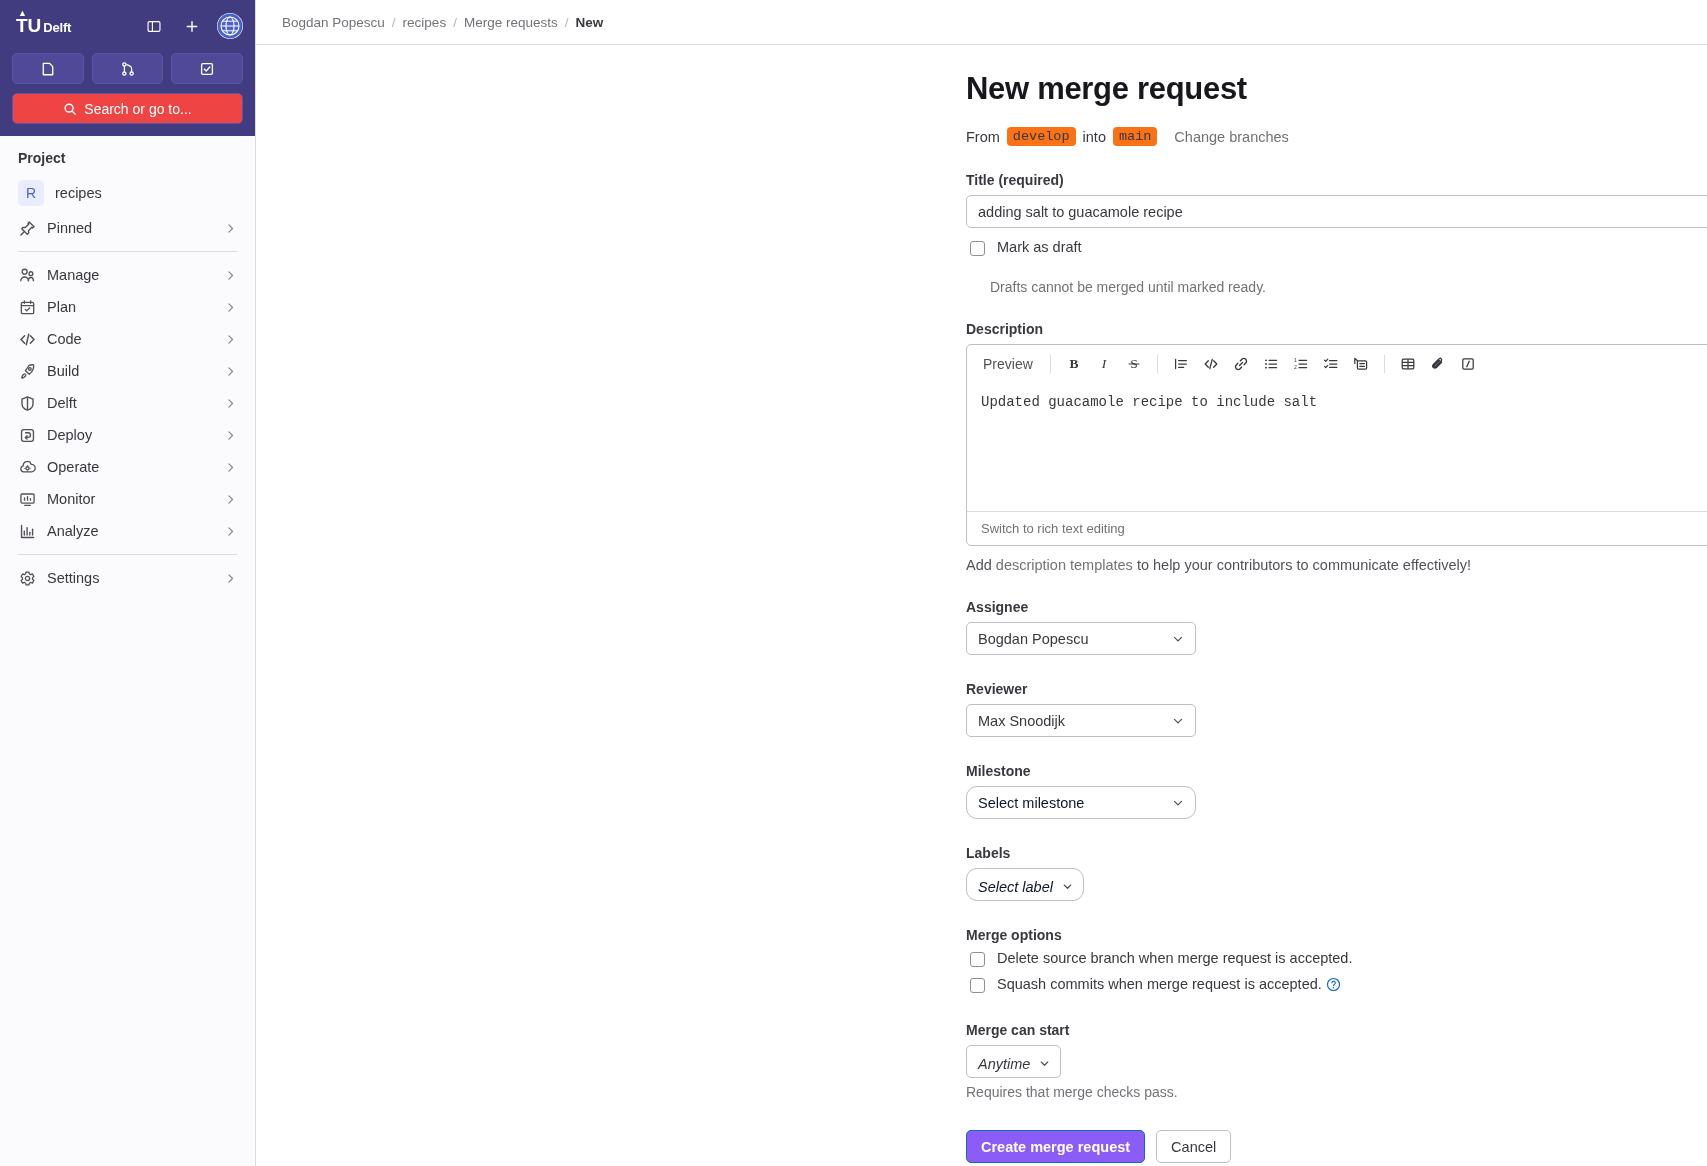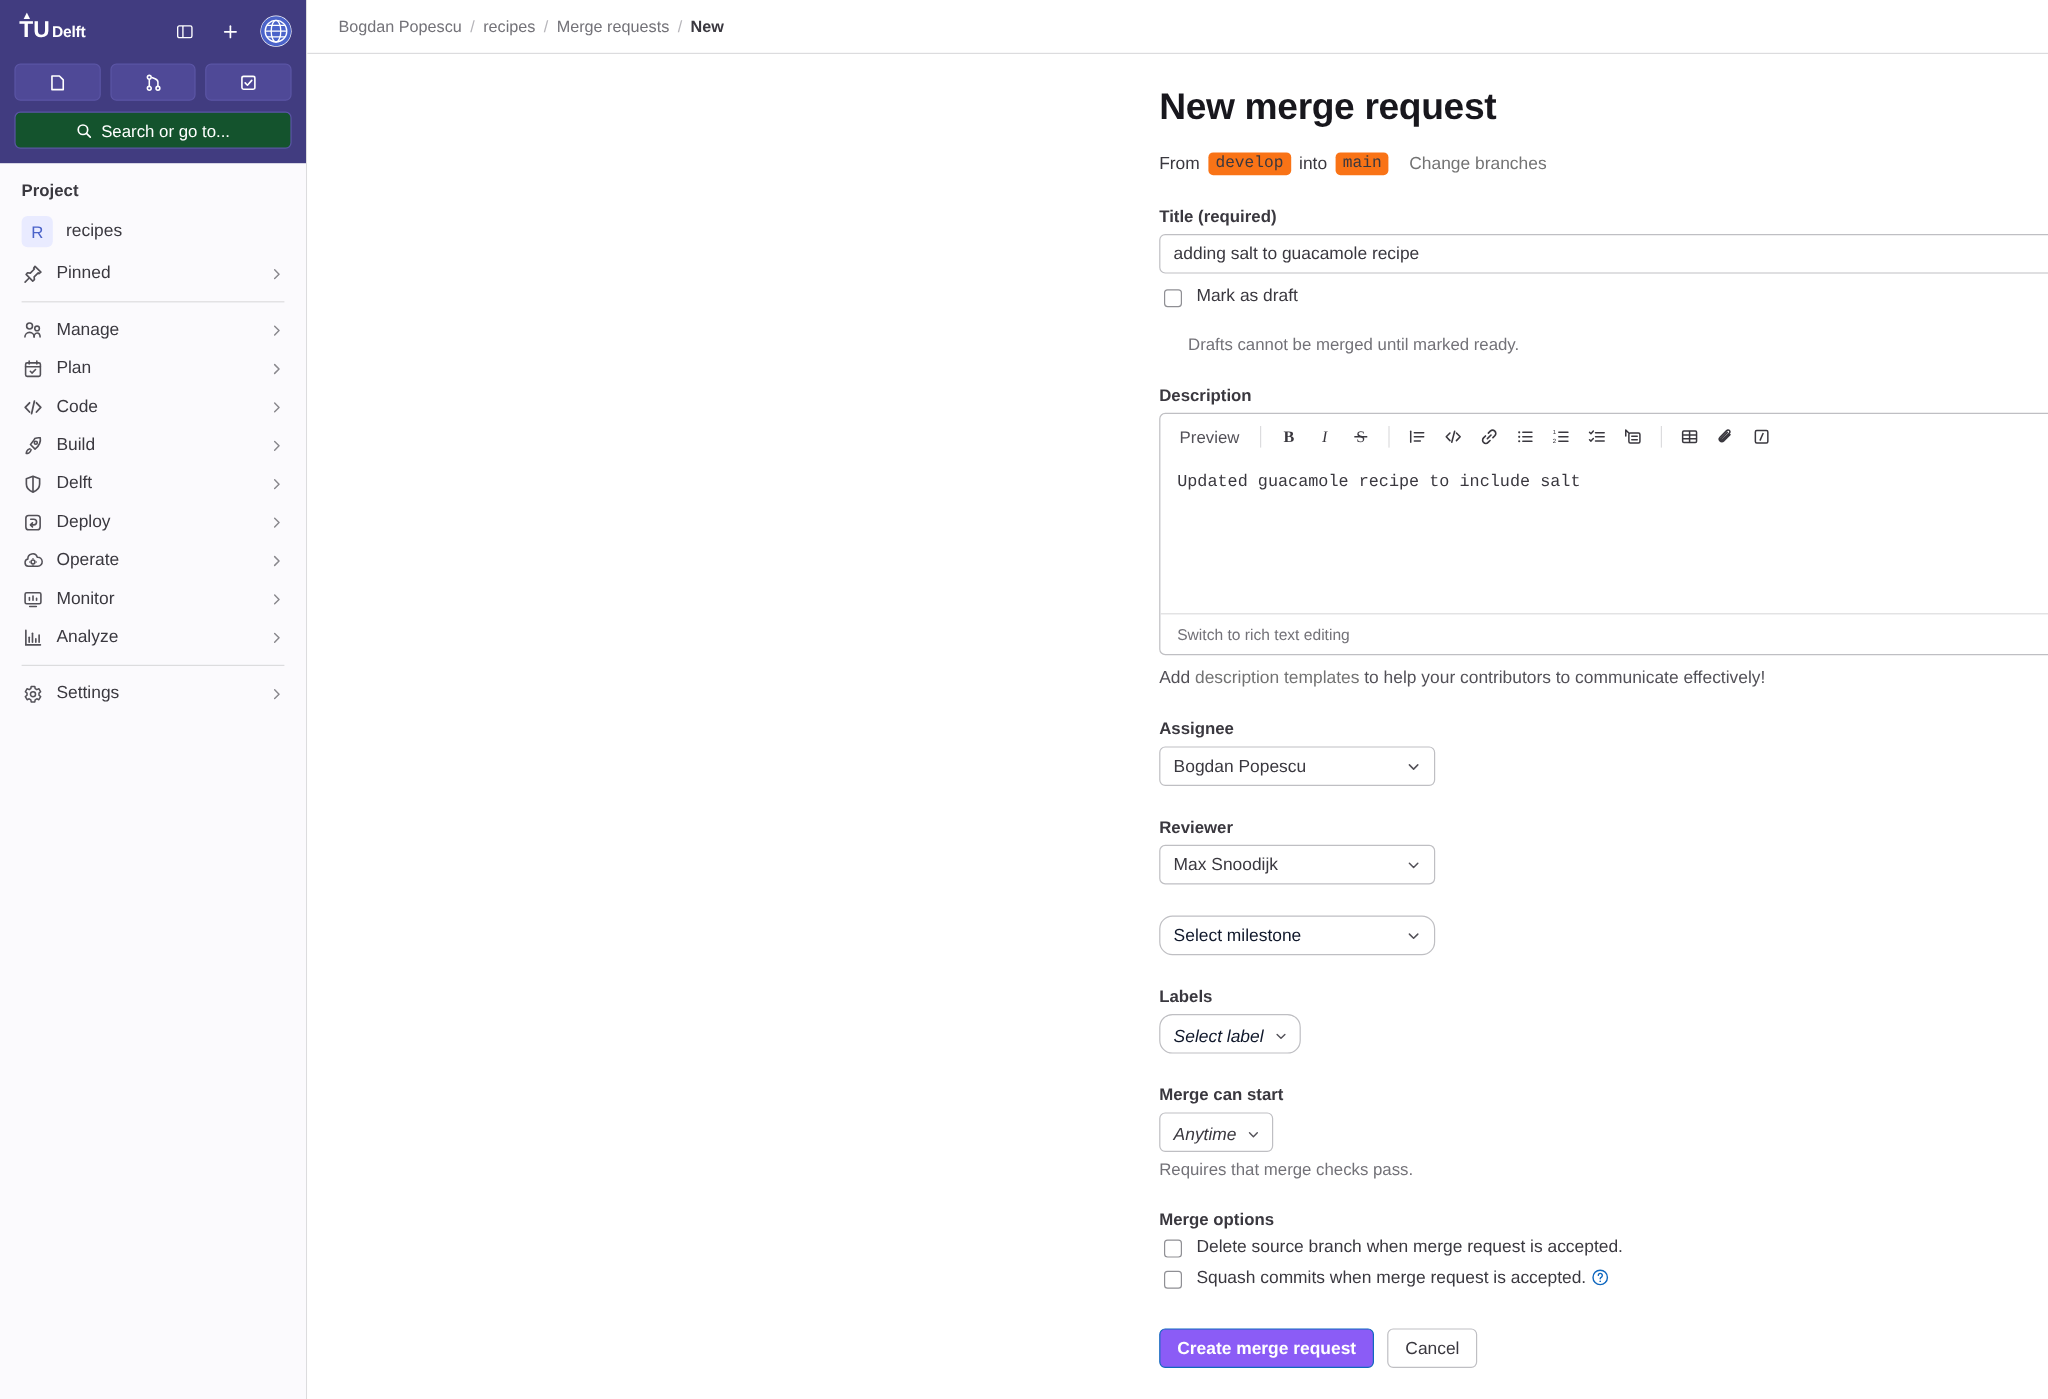--- a/index.html
+++ b/index.html
@@ -56,21 +56,21 @@
     flex: 1; height: 31px;
     background: #4f4997;
     border: 1px solid #5b55a5;
     border-radius: 5px;
     display: flex; align-items: center; justify-content: center;
     color: #fff; cursor: pointer;
   }
   .sb-search {
     margin-top: 9px;
     height: 31px;
-    background: #14532d;
+    background: #ef4444;
     border: 1px solid #5b55a5;
     border-radius: 5px;
     display: flex; align-items: center; justify-content: center;
     gap: 7px;
     color: #fff; font-size: 14px; cursor: pointer;
   }
 
   .sidebar-body { padding: 10px 12px 0 12px; overflow: hidden; }
   .sb-section-title {
     font-size: 14px; font-weight: 700; color: #3a383f;
@@ -698,73 +698,74 @@
             <span>Max Snoodijk</span>
             <span class="chev-dn">
               <svg width="14" height="14" viewBox="0 0 16 16" fill="none" stroke="currentColor" stroke-width="1.45" stroke-linecap="round" stroke-linejoin="round">
                   <path d="M4 6.2L8 10.2 12 6.2"></path>
                 </svg>
             </span>
           </div>
         </div>
 
         <div class="block">
+          <label class="field-label">Milestone</label>
           <div class="select-box muted">
             <span>Select milestone</span>
             <span class="chev-dn">
               <svg width="14" height="14" viewBox="0 0 16 16" fill="none" stroke="currentColor" stroke-width="1.45" stroke-linecap="round" stroke-linejoin="round">
                   <path d="M4 6.2L8 10.2 12 6.2"></path>
                 </svg>
             </span>
           </div>
         </div>
 
         <div class="block">
           <label class="field-label">Labels</label>
           <div class="select-box auto muted">
             <span>Select label</span>
             <span class="chev-dn">
               <svg width="13" height="13" viewBox="0 0 16 16" fill="none" stroke="currentColor" stroke-width="1.45" stroke-linecap="round" stroke-linejoin="round">
                   <path d="M4 6.2L8 10.2 12 6.2"></path>
                 </svg>
             </span>
           </div>
-        </div>
-
-        <div class="block">
-          <label class="field-label">Merge can start</label>
-          <div class="select-box auto">
-            <span>Anytime</span>
-            <span class="chev-dn">
-              <svg width="13" height="13" viewBox="0 0 16 16" fill="none" stroke="currentColor" stroke-width="1.45" stroke-linecap="round" stroke-linejoin="round">
-                  <path d="M4 6.2L8 10.2 12 6.2"></path>
-                </svg>
-            </span>
-          </div>
-          <div class="sub-help" style="margin-left:0;margin-top:6px;">Requires that merge checks pass.</div>
         </div>
 
         <div class="block">
           <label class="field-label">Merge options</label>
           <div class="checkrow" style="margin-top:4px;">
             <input type="checkbox" class="cbox" style="">
             <label class="check-label">Delete source branch when merge request is accepted.</label>
           </div>
           <div class="checkrow" style="margin-top:6px;">
             <input type="checkbox" class="cbox" style="">
             <label class="check-label"><span>Squash commits when merge request is accepted.</span><span class="help-ico">
                   <svg width="15" height="15" viewBox="0 0 16 16" fill="none" stroke="currentColor" stroke-width="1.25">
                     <circle cx="8" cy="8" r="6.4"></circle>
                     <path d="M6.3 6.2a1.8 1.8 0 113 1.4c-.6.4-1.3.8-1.3 1.6" stroke-linecap="round"></path>
                     <circle cx="8" cy="11.4" r="0.75" fill="currentColor" stroke="none"></circle>
                   </svg>
                 </span></label>
           </div>
         </div>
 
+        <div class="block">
+          <label class="field-label">Merge can start</label>
+          <div class="select-box auto">
+            <span>Anytime</span>
+            <span class="chev-dn">
+              <svg width="13" height="13" viewBox="0 0 16 16" fill="none" stroke="currentColor" stroke-width="1.45" stroke-linecap="round" stroke-linejoin="round">
+                  <path d="M4 6.2L8 10.2 12 6.2"></path>
+                </svg>
+            </span>
+          </div>
+          <div class="sub-help" style="margin-left:0;margin-top:6px;">Requires that merge checks pass.</div>
+        </div>
+
         <div class="actions">
           <button class="btn btn-primary">Create merge request</button>
           <button class="btn btn-default">Cancel</button>
         </div>
 
       </div>
     </div>
   </main>
 </div>
 

